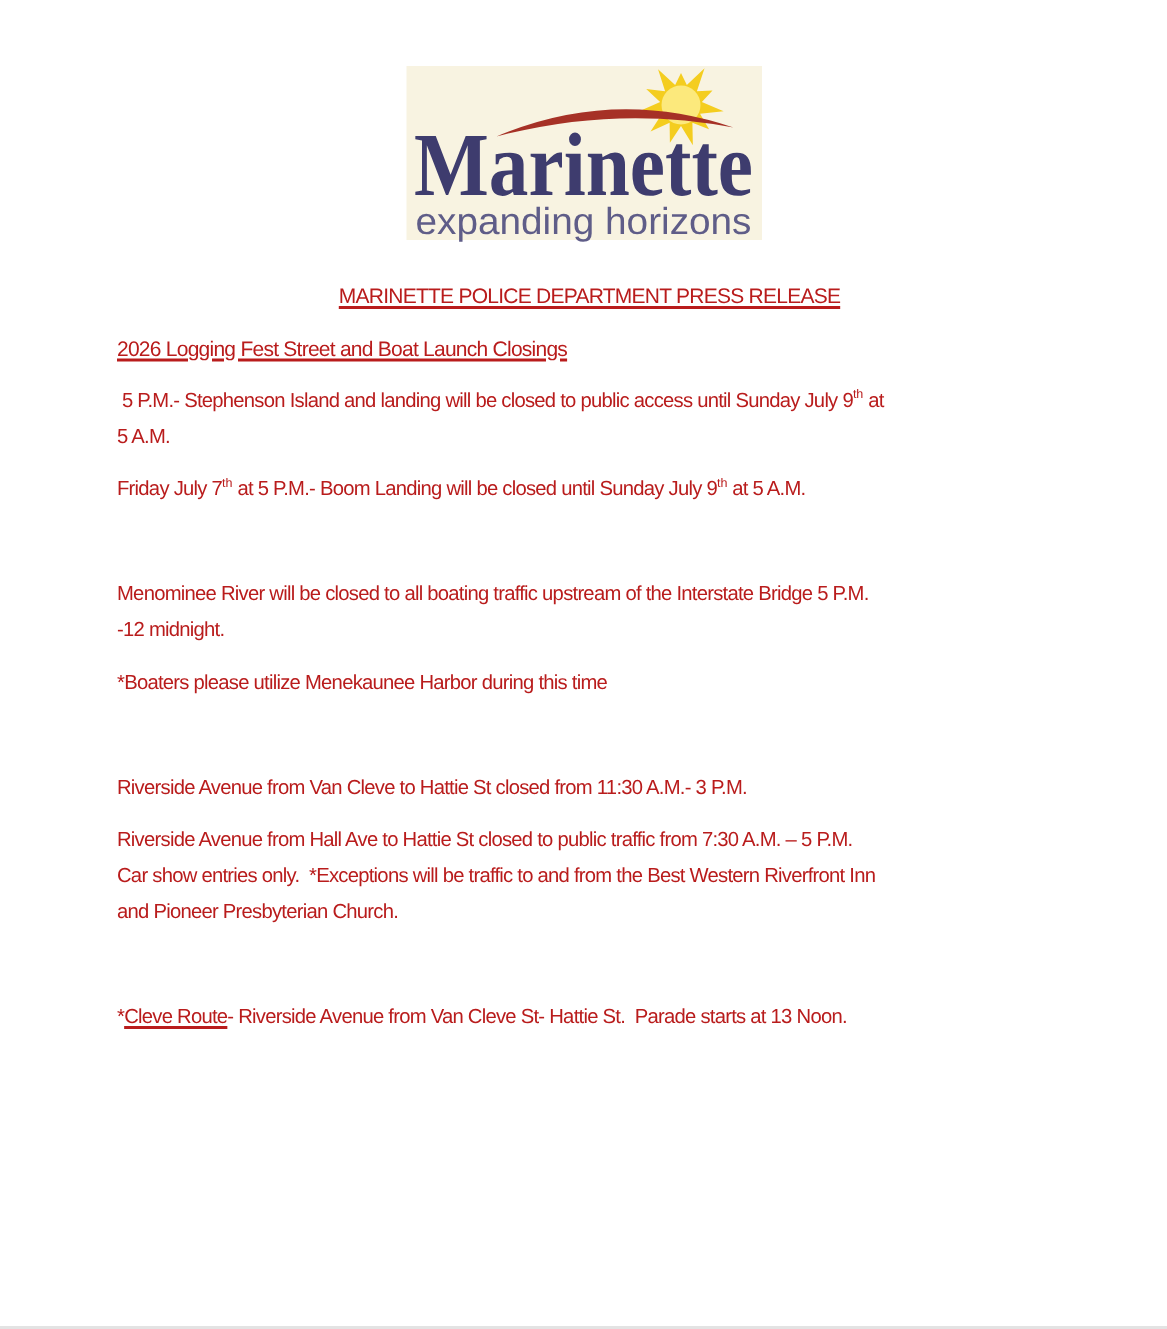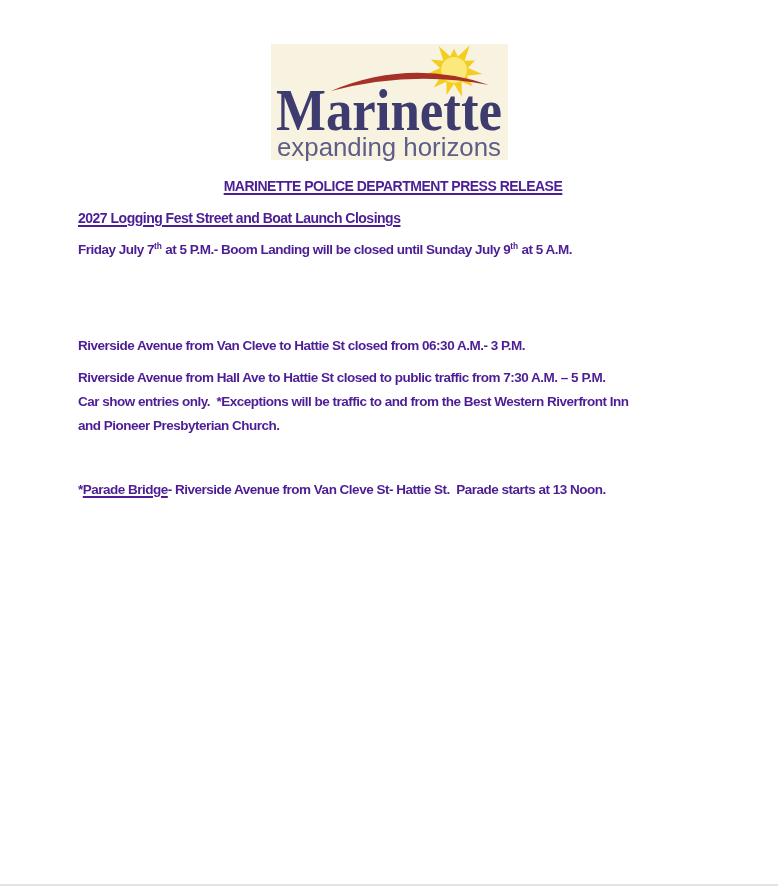--- a/index.html
+++ b/index.html
@@ -15,26 +15,26 @@
   .logo-wrap {
     width: 237px; height: 118px;
     margin: 0 auto 6px auto;
   }
   .logo-wrap svg { overflow: visible; display: block; }
   .doc {
     padding: 6px 70px 0 78px;
   }
   .para {
     font-family: "Liberation Sans", sans-serif;
-    font-weight: 700;
+    font-weight: 400;
     font-size: 13.5px;
     line-height: 24px;
     letter-spacing: -0.5px;
-    color: #4c1d95;
-    margin: 0 0 8px 0;
+    color: #b91c1c;
+    margin: 11px 0 8px 0;
     white-space: pre-wrap;
   }
   .para.center { text-align: center; }
   .para.title, .para.subtitle { font-size: 14px; }
   .para.blank { height: 24px; }
   .para sup {
     font-size: 62%;
     vertical-align: super;
     line-height: 0;
     letter-spacing: 0;
@@ -64,27 +64,32 @@
         <circle cx="183" cy="26" r="13" fill="#fce97c"></circle>
       </g>
       <path d="M60,47 Q138,14 218,41 Q140,26 60,47 Z" fill="#a63126"></path>
       <text x="118" y="86" text-anchor="middle" font-family="Liberation Serif, DejaVu Serif, serif" font-weight="700" font-size="60" textLength="226" lengthAdjust="spacingAndGlyphs" fill="#3e3c6e">Marinette</text>
       <text x="118" y="112" text-anchor="middle" font-family="Liberation Sans, sans-serif" font-weight="400" font-size="25" textLength="224" lengthAdjust="spacingAndGlyphs" fill="#5f5d88">expanding horizons</text>
     </svg>
   </div>
 
   <div class="doc">
       <div class="para center title"><span class="u">MARINETTE POLICE DEPARTMENT PRESS RELEASE</span></div>
-      <div class="para subtitle"><span class="u">2027 Logging Fest Street and Boat Launch Closings</span></div>
+      <div class="para subtitle"><span class="u">2026 Logging Fest Street and Boat Launch Closings</span></div>
+      <div class="para"><span> 5 P.M.- Stephenson Island and landing will be closed to public access until Sunday July 9</span><sup>th</sup><span> at
+5 A.M.</span></div>
       <div class="para"><span>Friday July 7</span><sup>th</sup><span> at 5 P.M.- Boom Landing will be closed until Sunday July 9</span><sup>th</sup><span> at 5 A.M.</span></div>
       <div class="para blank"></div>
+      <div class="para"><span>Menominee River will be closed to all boating traffic upstream of the Interstate Bridge 5 P.M.
+-12 midnight.</span></div>
+      <div class="para"><span>*Boaters please utilize Menekaunee Harbor during this time</span></div>
       <div class="para blank"></div>
-      <div class="para"><span>Riverside Avenue from Van Cleve to Hattie St closed from 06:30 A.M.- 3 P.M.</span></div>
+      <div class="para"><span>Riverside Avenue from Van Cleve to Hattie St closed from 11:30 A.M.- 3 P.M.</span></div>
       <div class="para"><span>Riverside Avenue from Hall Ave to Hattie St closed to public traffic from 7:30 A.M. – 5 P.M.
 Car show entries only.  *Exceptions will be traffic to and from the Best Western Riverfront Inn
 and Pioneer Presbyterian Church.</span></div>
       <div class="para blank"></div>
-      <div class="para"><span>*</span><span class="u">Parade Bridge</span><span>- Riverside Avenue from Van Cleve St- Hattie St.  Parade starts at 13 Noon.</span></div>
+      <div class="para"><span>*</span><span class="u">Cleve Route</span><span>- Riverside Avenue from Van Cleve St- Hattie St.  Parade starts at 13 Noon.</span></div>
     </div>
 
 </div>
 
 <div class="page-bottom-edge"></div>
 
 </body></html>

